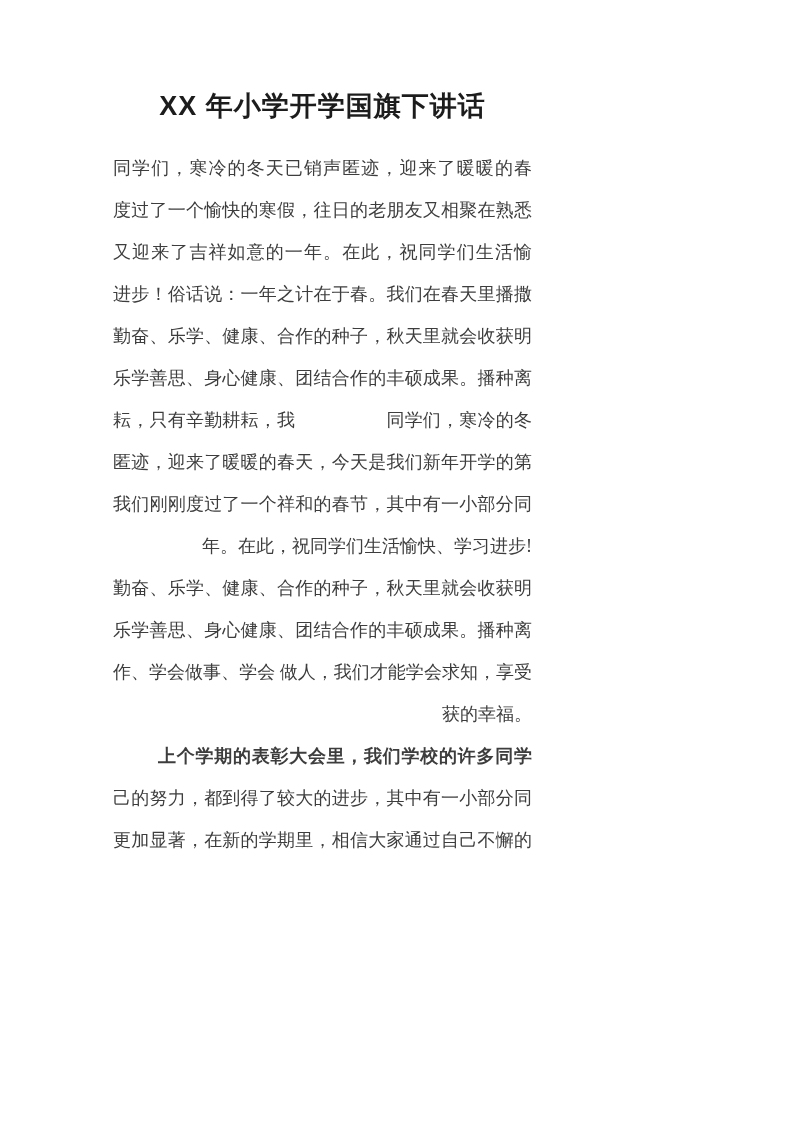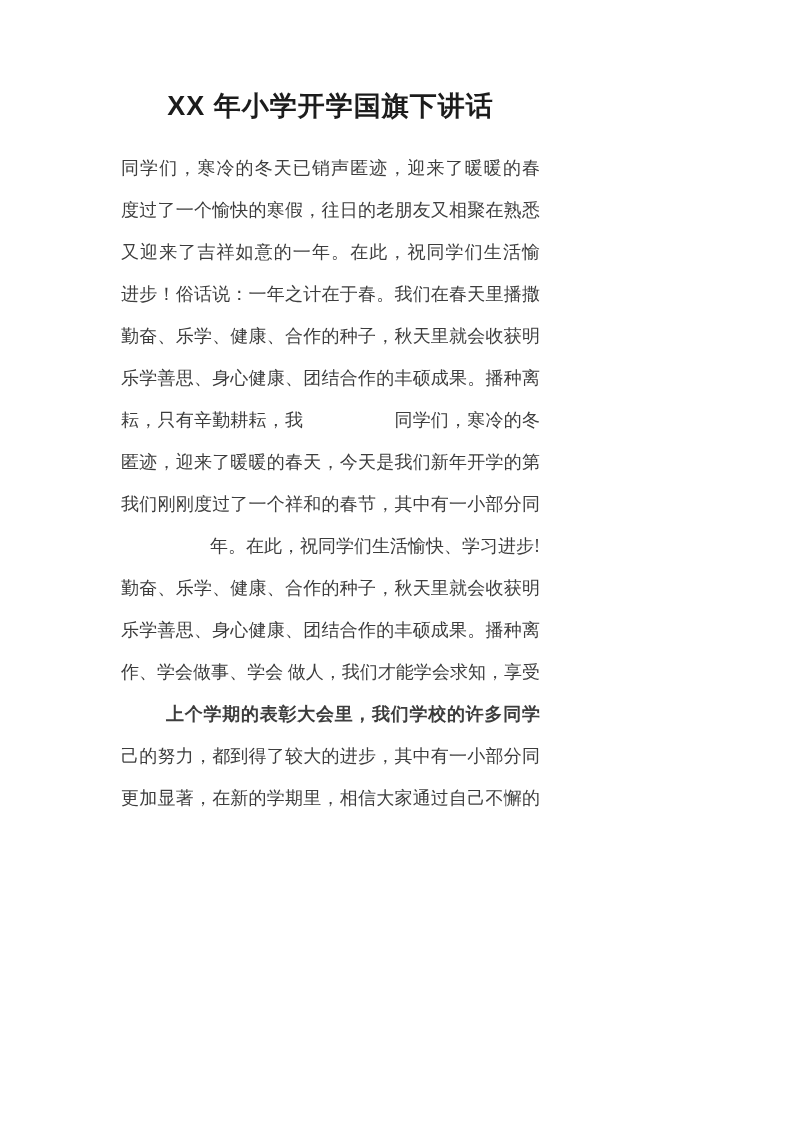--- a/index.html
+++ b/index.html
@@ -12,21 +12,20 @@
     padding: 0;
   }
   .page {
     position: relative;
     width: 645px;
     height: 1122px;
     background: var(--page-bg);
     overflow: hidden;
     box-sizing: border-box;
     padding: 88px 113px 7px 113px;
-    margin-left: 8px;
   }
   .doc-title {
     margin: 0 0 23px 0;
     text-align: center;
     font-family: "Liberation Sans", "DejaVu Sans", sans-serif;
     font-weight: 700;
     font-size: 27px;
     line-height: 36px;
     color: var(--title-color);
     letter-spacing: 1px;
@@ -64,17 +63,18 @@
       <div class="line fill">进步！俗话说：一年之计在于春。我们在春天里播撒文明、</div>
       <div class="line fill">勤奋、乐学、健康、合作的种子，秋天里就会收获明礼诚信、</div>
       <div class="line fill">乐学善思、身心健康、团结合作的丰硕成果。播种离不开耕</div>
       <div class="line fill">耘，只有辛勤耕耘，我　　　　　同学们，寒冷的冬天已销声</div>
       <div class="line fill">匿迹，迎来了暖暖的春天，今天是我们新年开学的第一天，</div>
       <div class="line fill">我们刚刚度过了一个祥和的春节，其中有一小部分同学进步，</div>
       <div class="line">年。在此，祝同学们生活愉快、学习进步!</div>
       <div class="line fill">勤奋、乐学、健康、合作的种子，秋天里就会收获明礼诚信、</div>
       <div class="line fill">乐学善思、身心健康、团结合作的丰硕成果。播种离不开耕</div>
       <div class="line fill">作、学会做事、学会 做人，我们才能学会求知，享受到收</div>
+      <div class="line">获的幸福。</div>
       <div class="line fill indent-2">上个学期的表彰大会里，我们学校的许多同学经过自</div>
       <div class="line fill">己的努力，都到得了较大的进步，其中有一小部分同学进步</div>
       <div class="line fill">更加显著，在新的学期里，相信大家通过自己不懈的努力，</div>
     </div>
 </div>
 
 </body></html>

